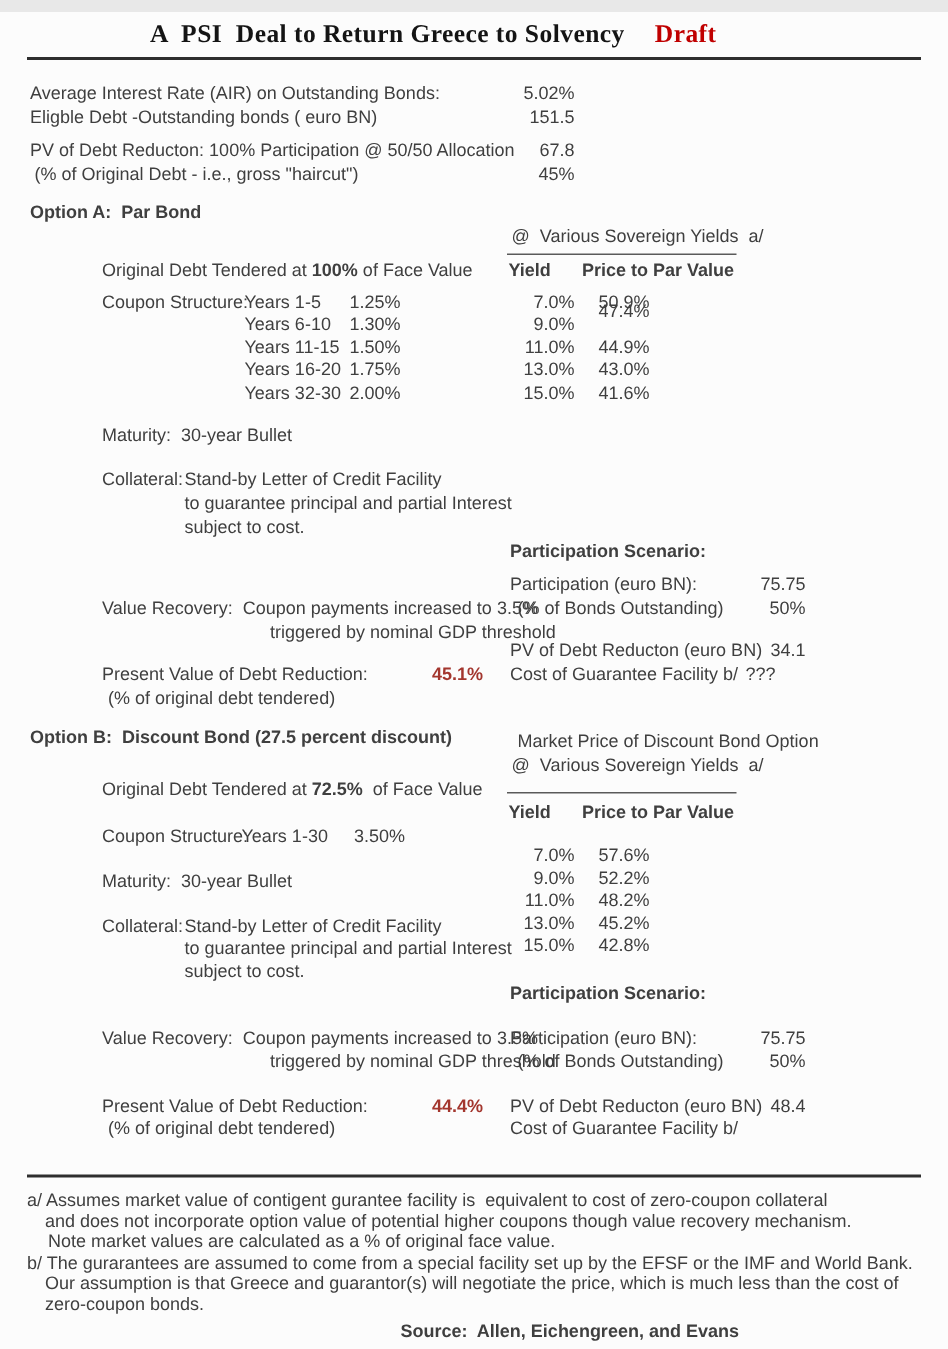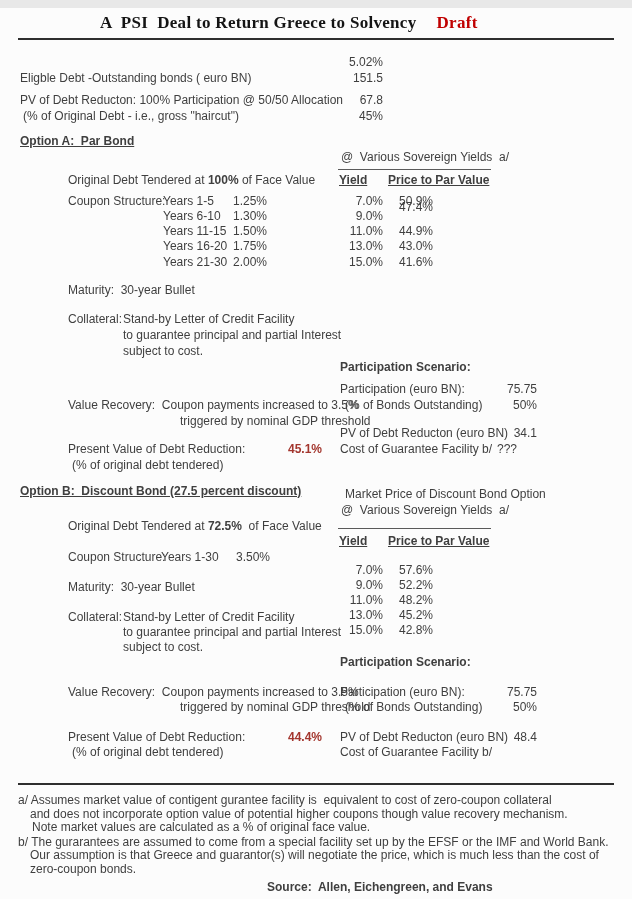--- a/index.html
+++ b/index.html
@@ -1,36 +1,37 @@
 <!DOCTYPE html>
 <html><head>
 <meta charset="utf-8">
 <style>
   html,body{margin:0;padding:0;background:#e8e8e8;}
   .page{position:relative;width:632px;height:899px;margin:8px auto;background:#fcfcfc;
         font-family:"Liberation Sans",sans-serif;color:#3f3f3f;overflow:hidden;}
   .t{position:absolute;font-size:12px;line-height:15px;white-space:pre;}
   .b{font-weight:700;}
-  .u{text-decoration:underline;}
+  .u{}
   .r{text-align:right;}
   .red{color:#a3362e;font-weight:700;}
   .rule{position:absolute;height:0;border-top:2px solid #2e2e2e;}
   .rule-thin{position:absolute;height:0;border-top:1.5px solid #5a5a5a;}
   .title{position:absolute;font-family:"Liberation Serif",serif;font-size:17px;line-height:20px;
          font-weight:700;color:#141414;letter-spacing:.3px;white-space:pre;}
   .draft{color:#c00000;margin-left:20px;}
 </style>
 </head>
 <body>
 
 <div class="page">
 
   <div class="title" style="left:100px;top:5px;"><span>A  PSI  Deal to Return Greece to Solvency</span><span class="draft">Draft</span></div>
   <div class="rule" style="left:18px;top:30px;width:596px;"></div>
 
+  <div class="t" style="left:20px;top:47px;">Average Interest Rate (AIR) on Outstanding Bonds:</div>
   <div class="t r" style="left:300px;top:47px;width:83px;">5.02%</div>
   <div class="t" style="left:20px;top:63px;">Eligble Debt -Outstanding bonds ( euro BN)</div>
   <div class="t r" style="left:300px;top:63px;width:83px;">151.5</div>
   <div class="t" style="left:20px;top:85px;">PV of Debt Reducton: 100% Participation @ 50/50 Allocation</div>
   <div class="t r" style="left:300px;top:85px;width:83px;">67.8</div>
   <div class="t" style="left:23px;top:101px;">(% of Original Debt - i.e., gross "haircut")</div>
   <div class="t r" style="left:300px;top:101px;width:83px;">45%</div>
 
   <div class="t b u" style="left:20px;top:126px;">Option A:  Par Bond</div>
   <div class="t" style="left:341px;top:142px;">@  Various Sovereign Yields  a/</div>
@@ -42,21 +43,21 @@
 
   <div class="t" style="left:68px;top:186px;">Coupon Structure:</div>
   <div class="t" style="left:163px;top:186px;">Years 1-5</div>
   <div class="t r" style="left:200px;top:186px;width:67px;">1.25%</div>
   <div class="t" style="left:163px;top:201px;">Years 6-10</div>
   <div class="t r" style="left:200px;top:201px;width:67px;">1.30%</div>
   <div class="t" style="left:163px;top:216px;">Years 11-15</div>
   <div class="t r" style="left:200px;top:216px;width:67px;">1.50%</div>
   <div class="t" style="left:163px;top:231px;">Years 16-20</div>
   <div class="t r" style="left:200px;top:231px;width:67px;">1.75%</div>
-  <div class="t" style="left:163px;top:247px;">Years 21-30</div>
+  <div class="t" style="left:163px;top:247px;">Years 32-30</div>
   <div class="t r" style="left:200px;top:247px;width:67px;">2.00%</div>
 
   <div class="t r" style="left:330px;top:186px;width:53px;">7.0%</div>
   <div class="t r" style="left:389px;top:186px;width:44px;">50.9%</div>
   <div class="t r" style="left:330px;top:201px;width:53px;">9.0%</div>
   <div class="t r" style="left:389px;top:192px;width:44px;">47.4%</div>
   <div class="t r" style="left:330px;top:216px;width:53px;">11.0%</div>
   <div class="t r" style="left:389px;top:216px;width:44px;">44.9%</div>
   <div class="t r" style="left:330px;top:231px;width:53px;">13.0%</div>
   <div class="t r" style="left:389px;top:231px;width:44px;">43.0%</div>

